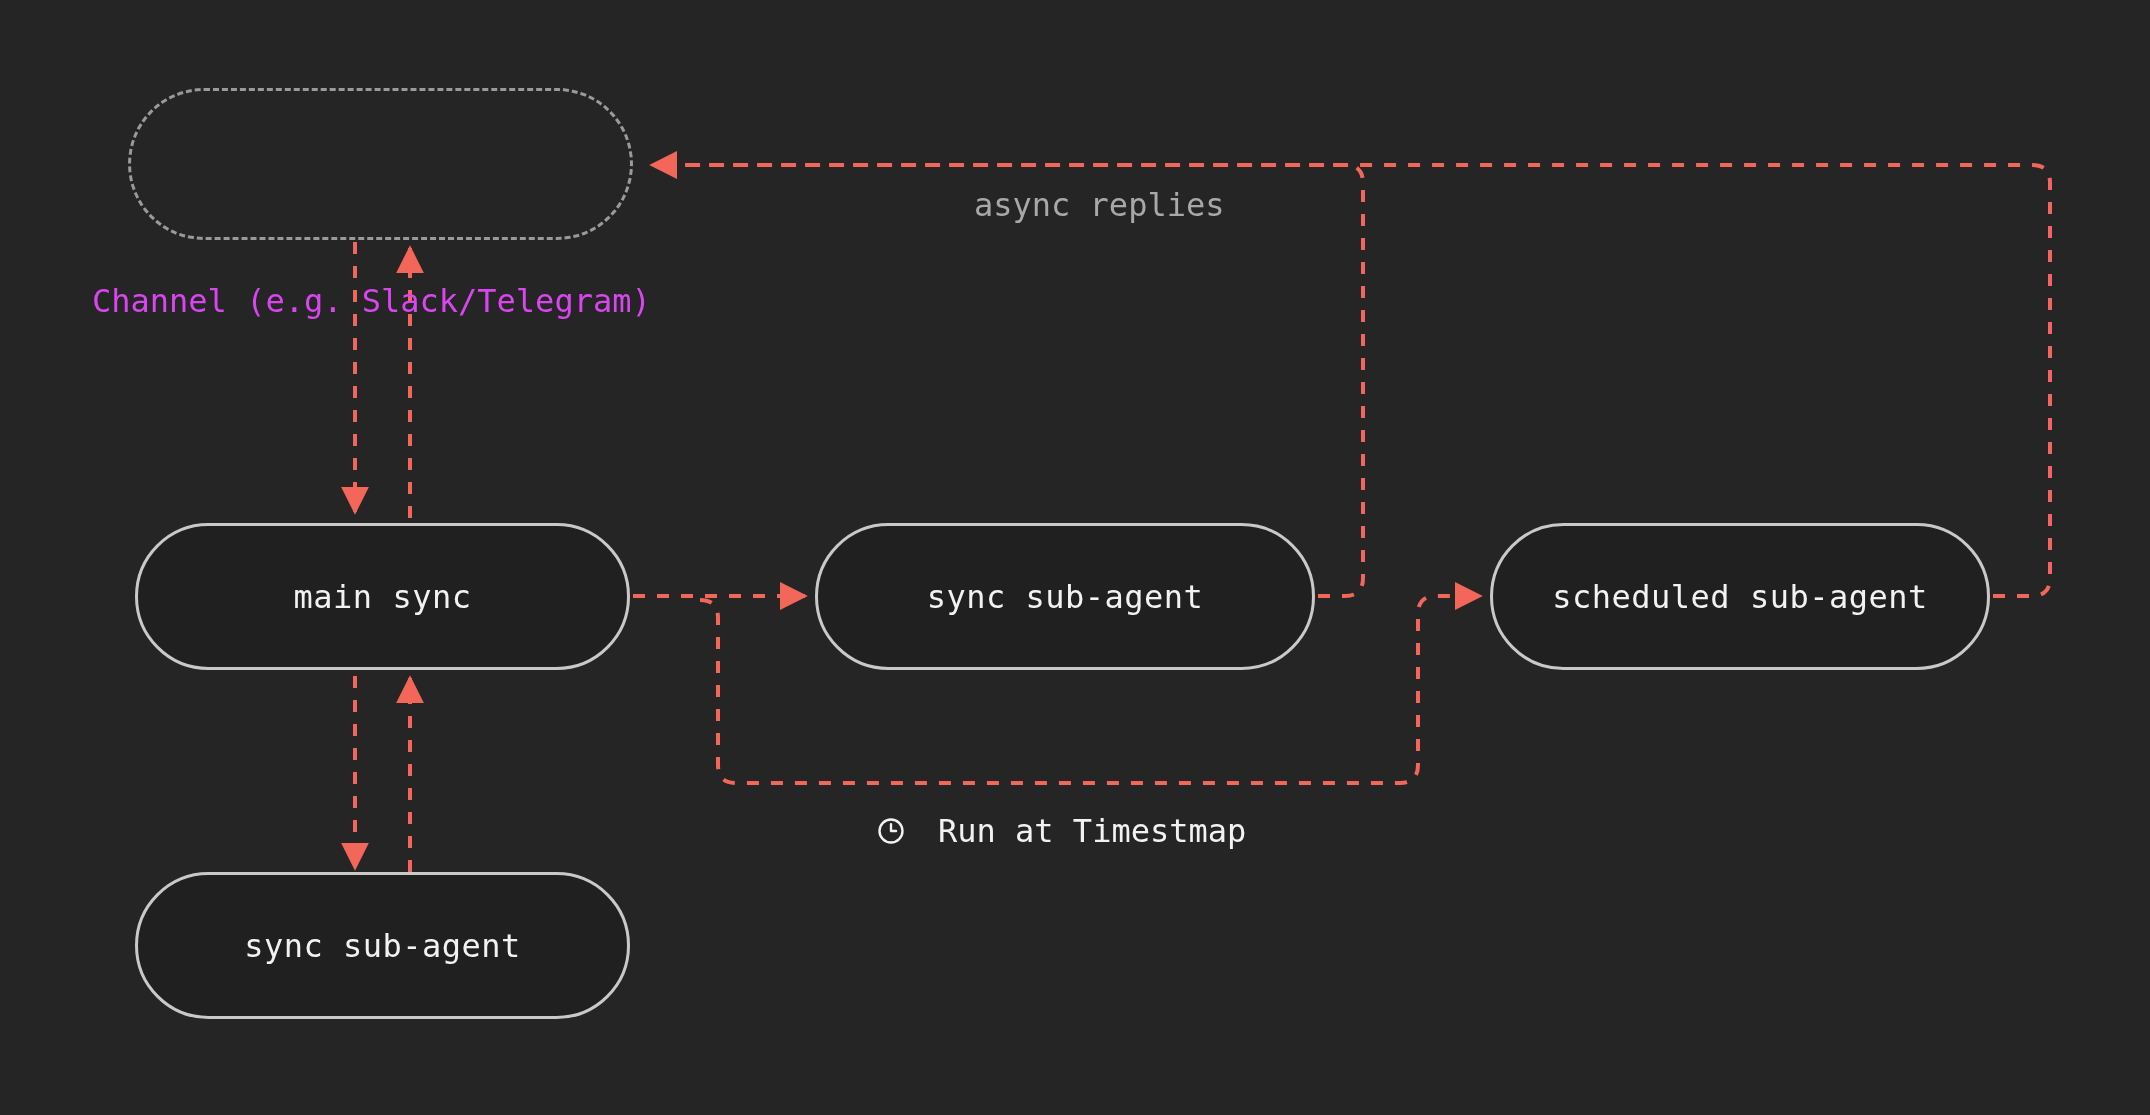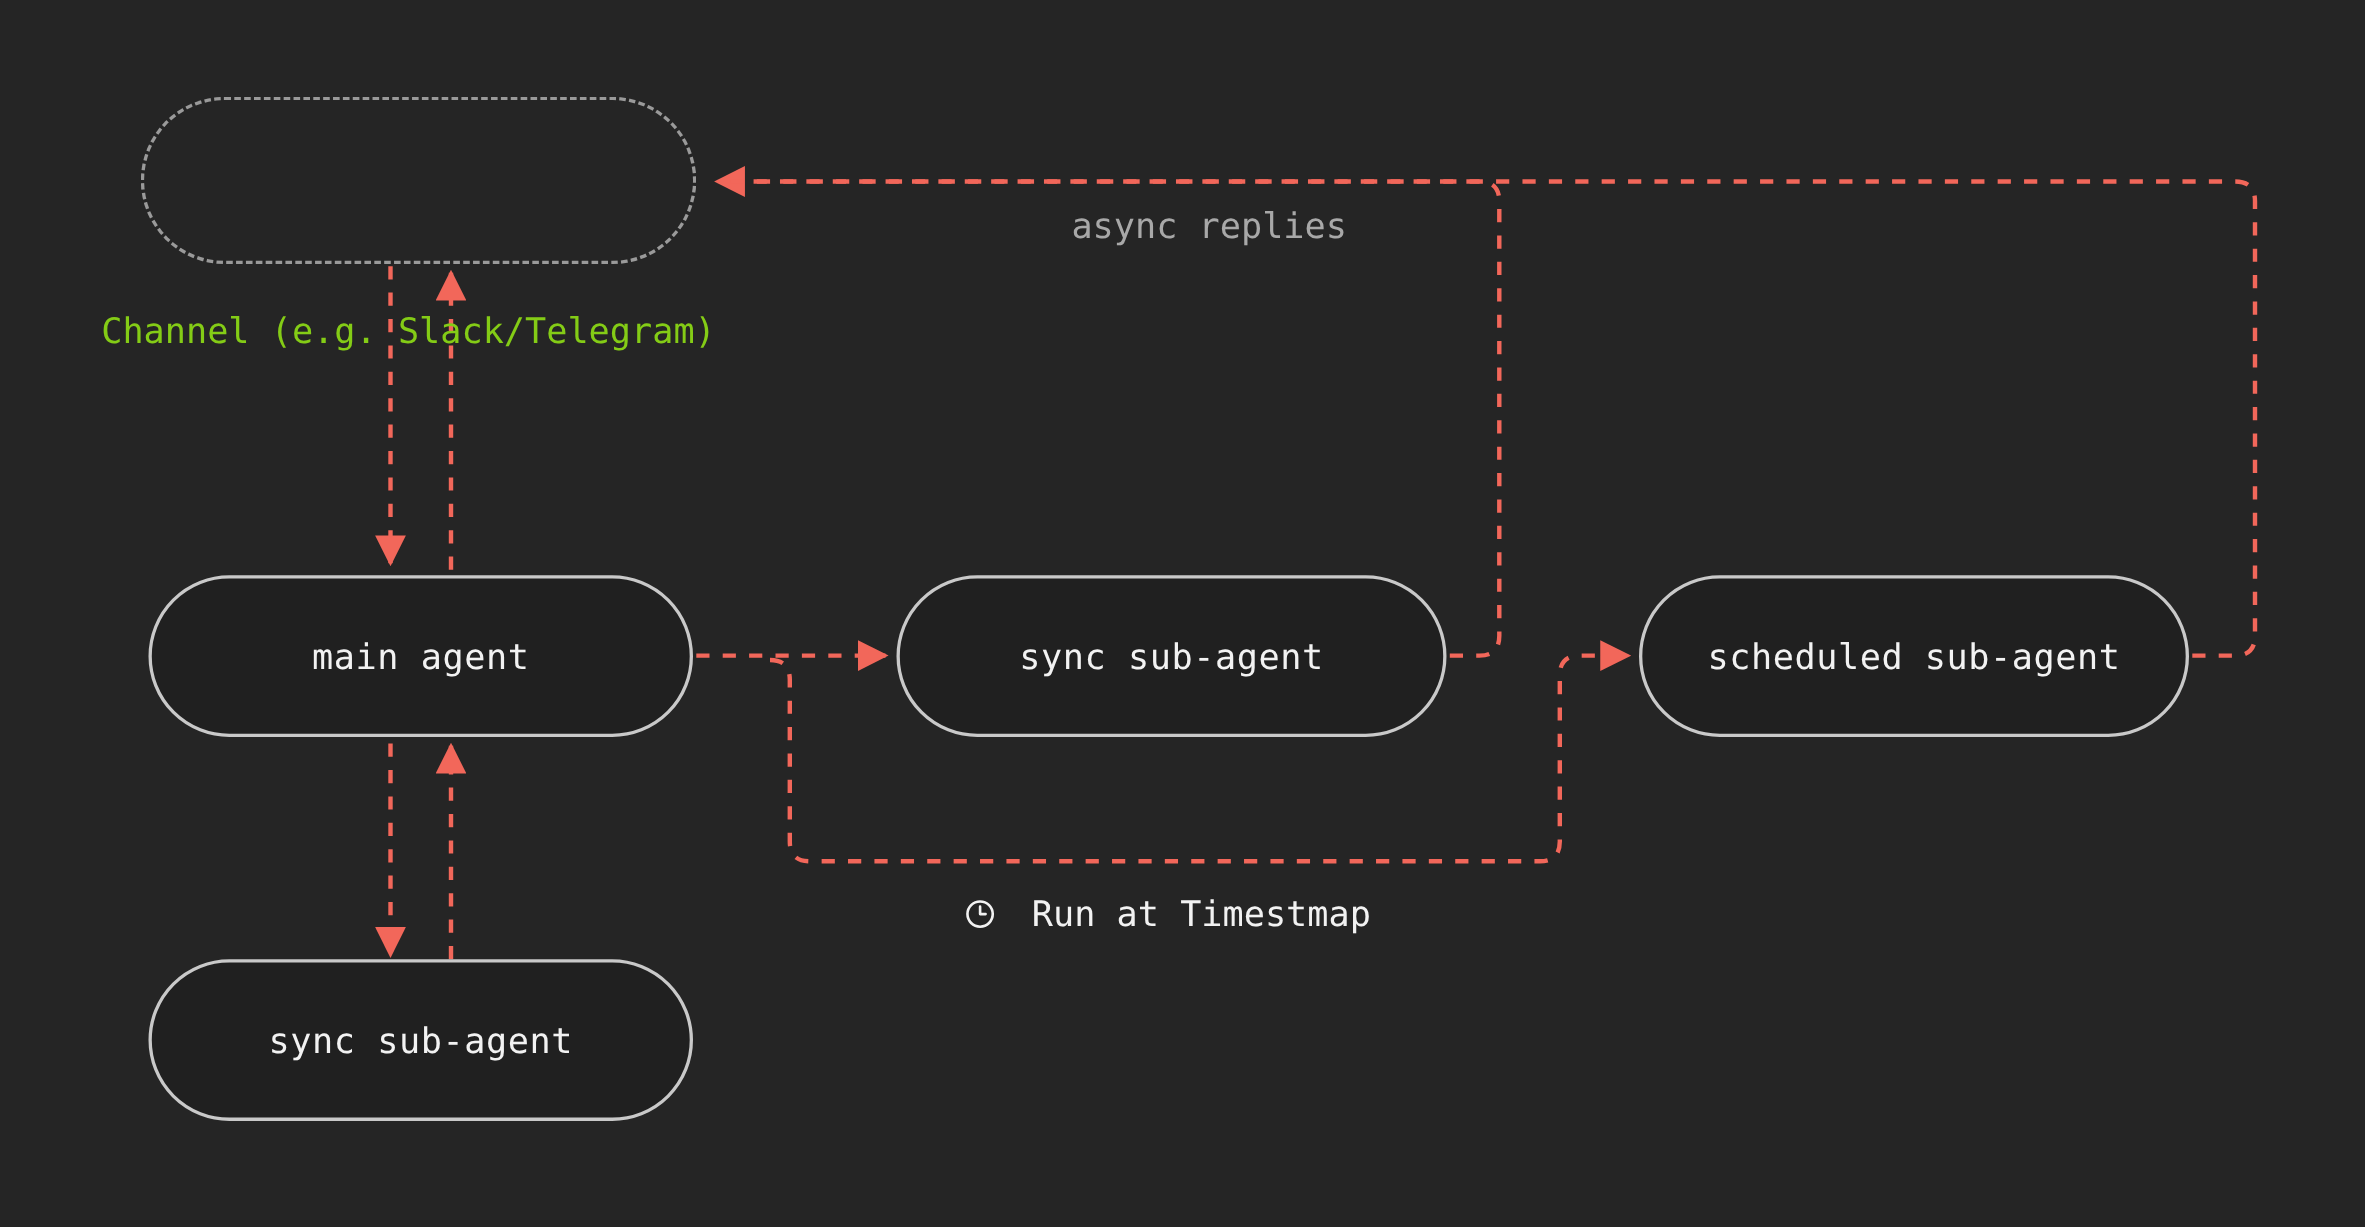--- a/index.html
+++ b/index.html
@@ -44,21 +44,21 @@
   }
   .node-label {
     color: #f2f2f2;
     font-size: 32px;
     letter-spacing: 0.5px;
     white-space: nowrap;
     font-family: "DejaVu Sans Mono", "Liberation Mono", monospace;
   }
   .free-label {
     position: absolute;
-    color: #84cc16;
+    color: #d946ef;
     font-size: 32px;
     white-space: nowrap;
     font-family: "DejaVu Sans Mono", "Liberation Mono", monospace;
   }
   .free-label.muted {
     color: #a8a8a8;
     margin-left: 36px;
   }
   .icon-label {
     position: absolute;
@@ -103,21 +103,21 @@
 
   <div class="node dashed" style="left:128px; top:88px; width:505px; height:152px;">
     <span class="node-label"></span>
   </div>
 
   <div class="free-label" style="left:92px; top:282px;">Channel (e.g. Slack/Telegram)</div>
 
   <div class="free-label muted" style="left:938px; top:186px;">async replies</div>
 
   <div class="node" style="left:135px; top:523px; width:495px; height:147px;">
-    <span class="node-label">main agent</span>
+    <span class="node-label">main sync</span>
   </div>
 
   <div class="node" style="left:815px; top:523px; width:500px; height:147px;">
     <span class="node-label">sync sub-agent</span>
   </div>
 
   <div class="node" style="left:1490px; top:523px; width:500px; height:147px;">
     <span class="node-label">scheduled sub-agent</span>
   </div>
 

